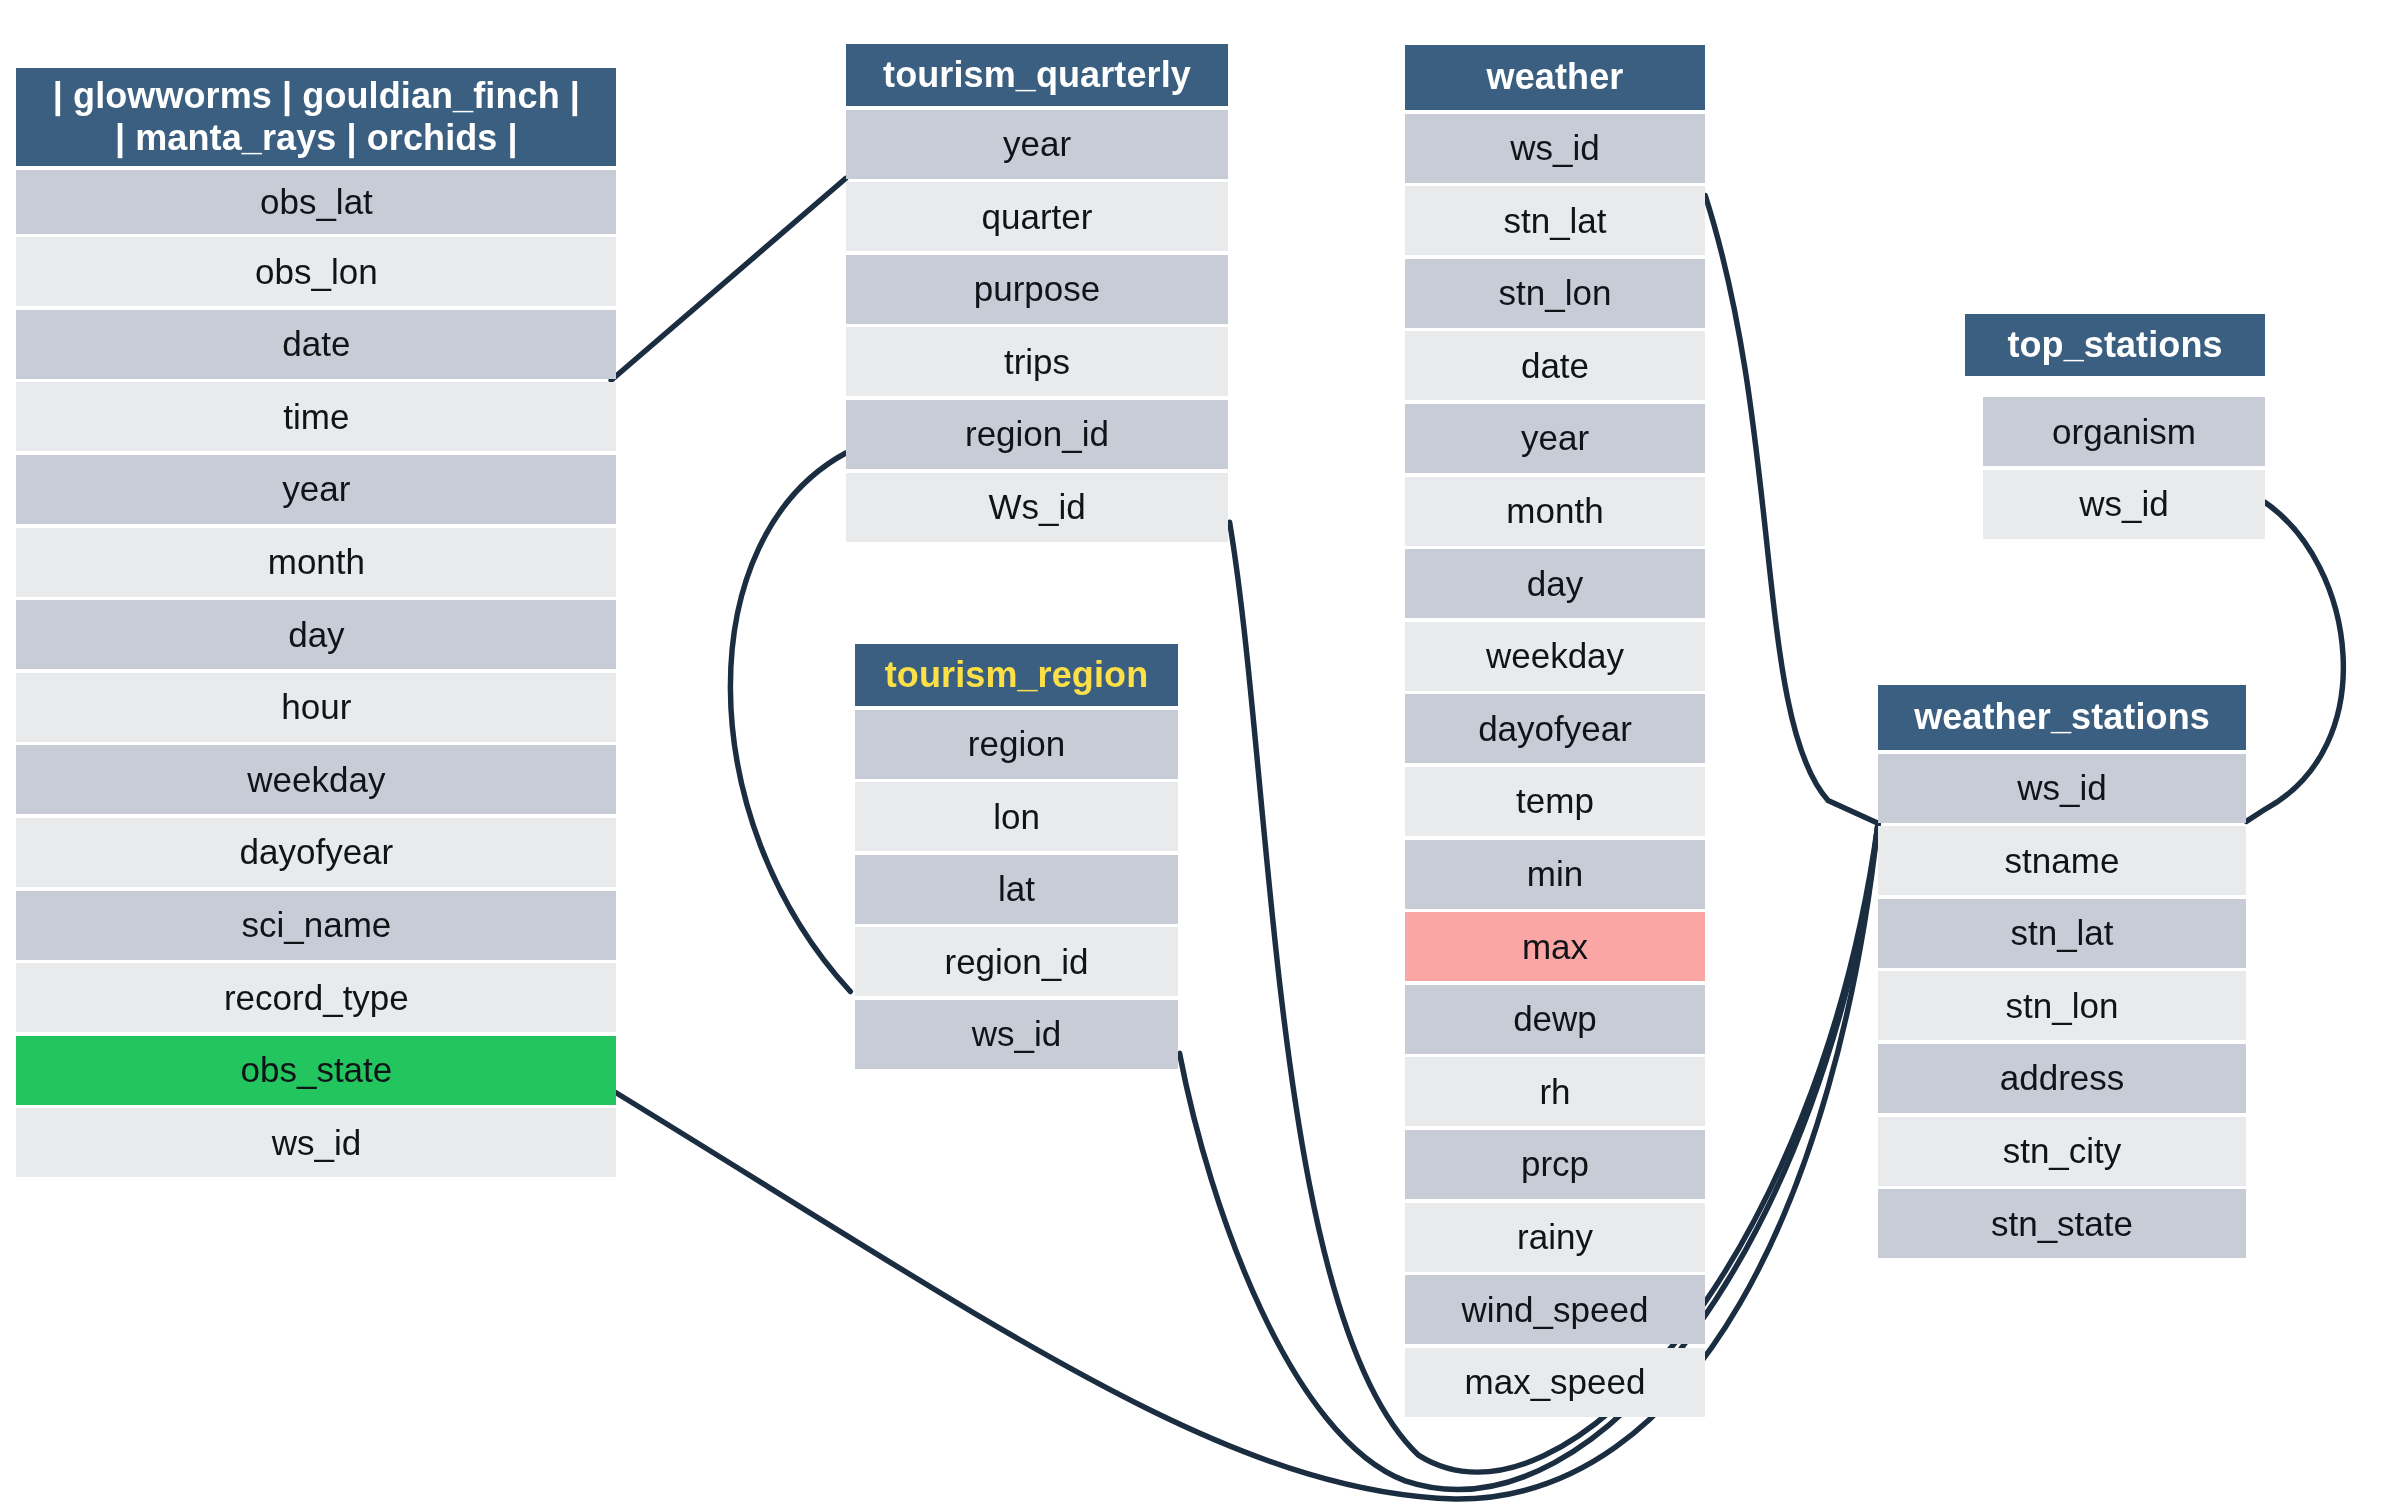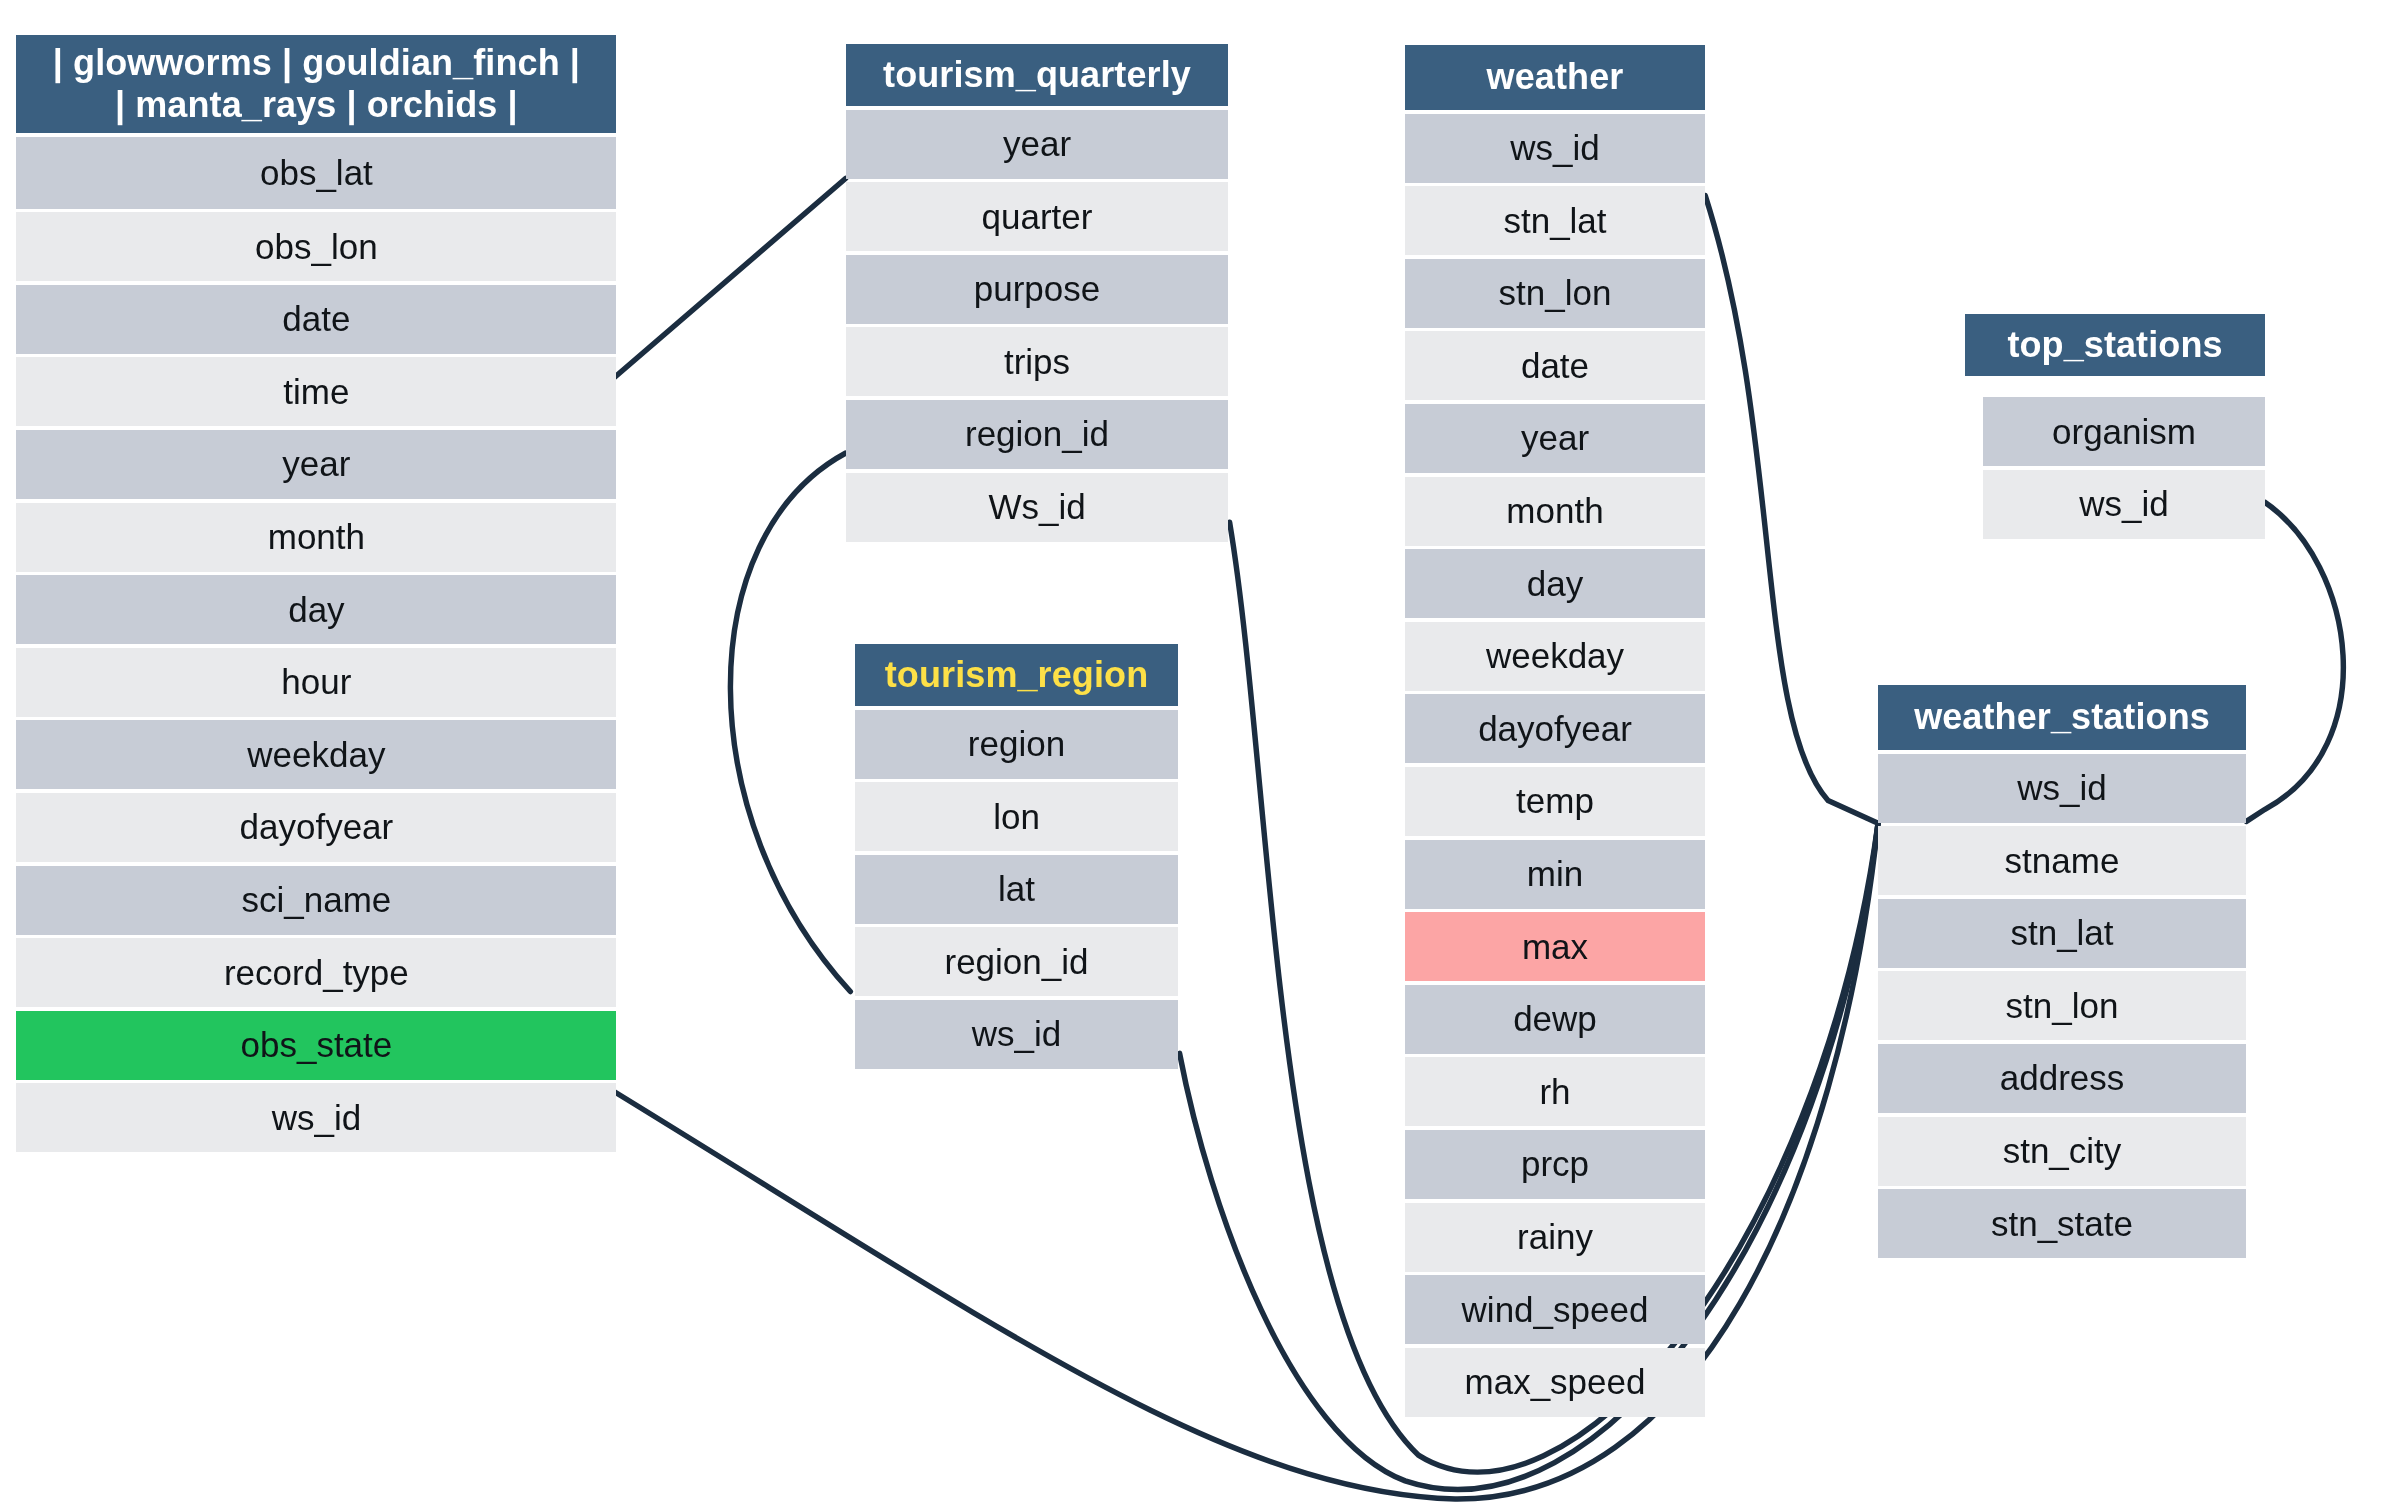--- a/index.html
+++ b/index.html
@@ -69,28 +69,28 @@
       <path d="M 930 498 C 760 590 760 900 935 1090" fill="none" stroke="#1b2d40" stroke-width="6" stroke-linecap="round"></path>
       <path d="M 1352 574 C 1400 860 1400 1450 1560 1600 C 1720 1700 2000 1380 2065 905" fill="none" stroke="#1b2d40" stroke-width="6" stroke-linecap="round"></path>
       <path d="M 1297 1158 C 1330 1330 1420 1580 1545 1628 C 1760 1700 2010 1350 2065 905" fill="none" stroke="#1b2d40" stroke-width="6" stroke-linecap="round"></path>
       <path d="M 672 1198 C 1100 1460 1350 1640 1600 1648 C 1860 1650 2020 1320 2065 905" fill="none" stroke="#1b2d40" stroke-width="6" stroke-linecap="round"></path>
       <path d="M 1875 215 C 1960 480 1930 790 2010 880 L 2065 905" fill="none" stroke="#1b2d40" stroke-width="6" stroke-linecap="round"></path>
       <path d="M 2490 552 C 2590 620 2620 820 2490 890 L 2470 903" fill="none" stroke="#1b2d40" stroke-width="6" stroke-linecap="round"></path>
     </svg>
 
   <div id="tables-layer">
       <div class="table-card" style="left: 16.4px; top: 35px; width: 600px;">
-        <div class="tbl-header" style="height: 98px; background: rgb(58, 95, 128); color: rgb(255, 255, 255); font-size: 36px;">
+        <div class="tbl-header" style="height: 98px; background: rgb(58, 95, 128); color: rgb(255, 255, 255); font-size: 36px; margin-top: 33px;">
           <div>
             <div>| glowworms | gouldian_finch |</div>
             <div>| manta_rays | orchids |</div>
           </div>
         </div>
         <div class="tbl-rows" style="margin-top: 3.6px;">
-          <div class="tbl-row dark" style="height: 72px; font-size: 35px; background: rgb(199, 204, 214);">obs_lat</div>
+          <div class="tbl-row dark" style="height: 64px; font-size: 35px; background: rgb(199, 204, 214);">obs_lat</div>
           <div class="tbl-row light" style="height: 69px; font-size: 35px; background: rgb(233, 234, 236);">obs_lon</div>
           <div class="tbl-row dark" style="height: 69px; font-size: 35px; background: rgb(199, 204, 214);">date</div>
           <div class="tbl-row light" style="height: 69px; font-size: 35px; background: rgb(233, 234, 236);">time</div>
           <div class="tbl-row dark" style="height: 69px; font-size: 35px; background: rgb(199, 204, 214);">year</div>
           <div class="tbl-row light" style="height: 69px; font-size: 35px; background: rgb(233, 234, 236);">month</div>
           <div class="tbl-row dark" style="height: 69px; font-size: 35px; background: rgb(199, 204, 214);">day</div>
           <div class="tbl-row light" style="height: 69px; font-size: 35px; background: rgb(233, 234, 236);">hour</div>
           <div class="tbl-row dark" style="height: 69px; font-size: 35px; background: rgb(199, 204, 214);">weekday</div>
           <div class="tbl-row light" style="height: 69px; font-size: 35px; background: rgb(233, 234, 236);">dayofyear</div>
           <div class="tbl-row dark" style="height: 69px; font-size: 35px; background: rgb(199, 204, 214);">sci_name</div>

